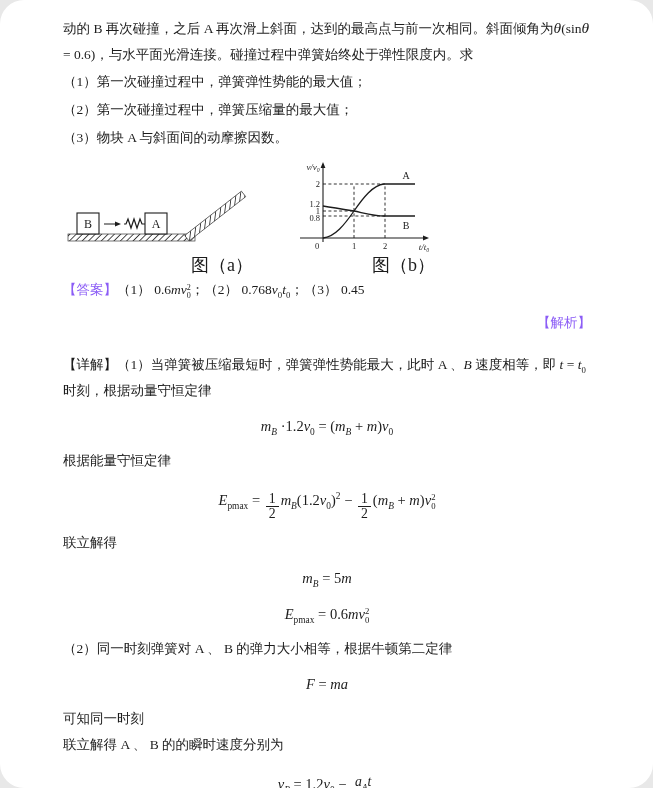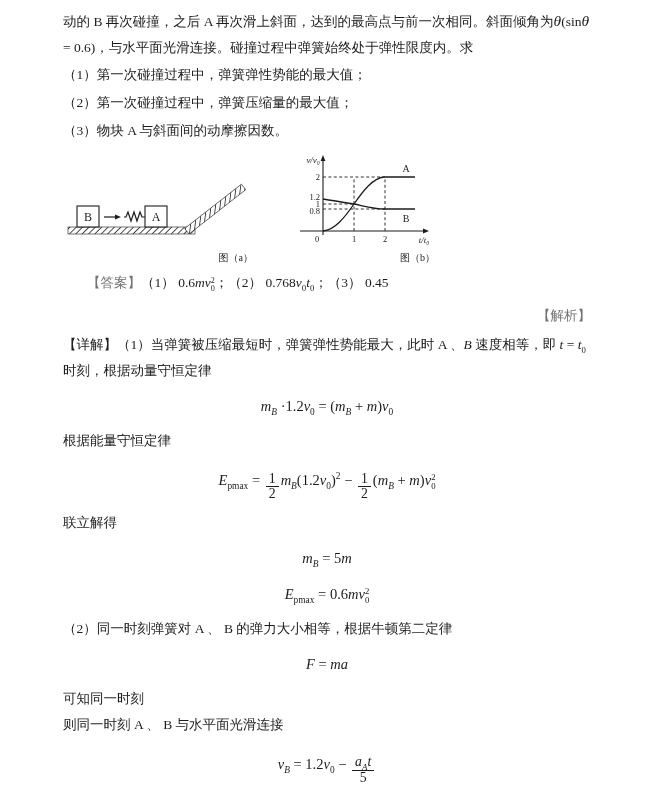--- a/index.html
+++ b/index.html
@@ -5,31 +5,32 @@
   html,body{margin:0;padding:0;background:#e8e8e8;}
   .page{
     position:relative;
     width:653px;height:788px;
     margin:0 auto;
     background:#ffffff;
     color:#1c1c1c;
     font-family:"Liberation Serif","DejaVu Serif",serif;
     font-size:13.5px;
     box-sizing:border-box;
-    padding:8px 62px 0 63px;
+    padding:15px 62px 0 63px;
     overflow:hidden;
+    border-radius:24px;
   }
   .para{margin:0;line-height:26px;}
   .qline{margin:0;line-height:28px;}
-  .tag-blue{color:#737373;margin-left:24px;}
+  .tag-blue{color:#8b5cf6;}
   .tag{letter-spacing:0;}
   .figures{display:flex;align-items:flex-end;margin:8px 0 4px 0;}
   .fig{display:flex;flex-direction:column;align-items:flex-end;}
   .fig-b{margin-left:40px;}
-  .fig-caption{font-size:10px;line-height:16px;margin-top:1px;}
+  .fig-caption{font-size:18px;line-height:16px;margin-top:1px;}
   .formula{
     text-align:center;
     font-size:14.5px;
     line-height:28px;
     margin:8px 0;
   }
   .formula i, .mathv{font-style:italic;}
   sub,sup{font-size:0.65em;line-height:0;}
   .frac{display:inline-block;text-align:center;vertical-align:-0.95em;line-height:1.05;margin:0 2px;font-size:0.95em;}
   .frac .fn{display:block;padding:0 3px;border-bottom:1px solid #1c1c1c;}
@@ -121,39 +122,39 @@
         <text x="113" y="69" font-size="10" text-anchor="middle">B</text>
       </svg>
       <div class="fig-caption">图（b）</div>
     </div>
   </div>
 
   <p class="para"><span class="tag tag-blue">【答案】</span><span>（1） 0.6<i>mv</i><span class="ss">2<br>0</span>；（2） 0.768<i>v</i><sub>0</sub><i>t</i><sub>0</sub>；（3） 0.45</span></p>
 
   <p class="para" style="margin-top:7px;text-align:right;"><span class="tag tag-blue">【解析】</span></p>
 
-  <p class="para" style="margin-top:3px;"><span class="tag">【详解】</span><span>（1）当弹簧被压缩最短时，弹簧弹性势能最大，此时 A 、<i>B</i> 速度相等，即 <i>t</i> = <i>t</i><sub>0</sub> 时刻，根据动量守恒定律</span></p>
+  <p class="para" style="margin-top:16px;"><span class="tag">【详解】</span><span>（1）当弹簧被压缩最短时，弹簧弹性势能最大，此时 A 、<i>B</i> 速度相等，即 <i>t</i> = <i>t</i><sub>0</sub> 时刻，根据动量守恒定律</span></p>
 
   <div class="formula"><i>m</i><sub><i>B</i></sub> ·1.2<i>v</i><sub>0</sub> = (<i>m</i><sub><i>B</i></sub> + <i>m</i>)<i>v</i><sub>0</sub></div>
 
   <p class="para">根据能量守恒定律</p>
 
   <div class="formula" style="line-height:36px;"><i>E</i><sub>pmax</sub> = <span class="frac"><span class="fn">1</span><span class="fd">2</span></span><i>m</i><sub><i>B</i></sub>(1.2<i>v</i><sub>0</sub>)<sup>2</sup> − <span class="frac"><span class="fn">1</span><span class="fd">2</span></span>(<i>m</i><sub><i>B</i></sub> + <i>m</i>)<i>v</i><span class="ss">2<br>0</span></div>
 
   <p class="para">联立解得</p>
 
   <div class="formula"><i>m</i><sub><i>B</i></sub> = 5<i>m</i></div>
 
   <div class="formula" style="margin-top:6px;"><i>E</i><sub>pmax</sub> = 0.6<i>mv</i><span class="ss">2<br>0</span></div>
 
   <p class="para" style="margin-top:0;">（2）同一时刻弹簧对 A 、 B 的弹力大小相等，根据牛顿第二定律</p>
 
   <div class="formula"><i>F</i> = <i>ma</i></div>
 
   <p class="para">可知同一时刻</p>
 
 
-  <p class="para">则同一时刻 A 、 B 与水平面光滑连接</p>
+  <p class="para">联立解得 A 、 B 的的瞬时速度分别为</p>
 
 
   <div class="formula" style="line-height:44px;margin-top:4px;"><i>v</i><sub><i>B</i></sub> = 1.2<i>v</i><sub>0</sub> − <span class="frac"><span class="fn"><i>a</i><sub><i>A</i></sub><i>t</i></span><span class="fd">5</span></span></div>
 
 </div>
 
 </body></html>

